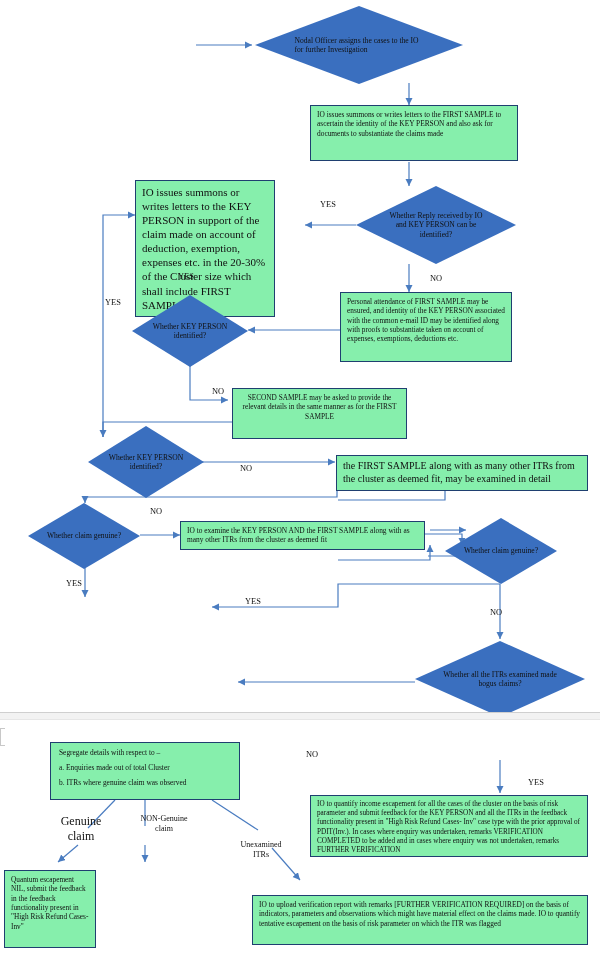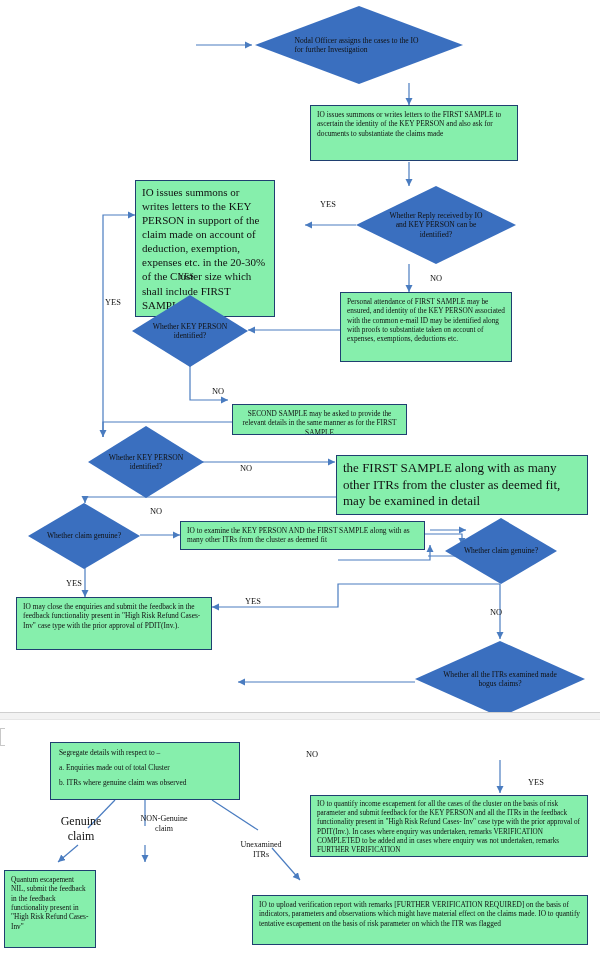--- a/index.html
+++ b/index.html
@@ -169,47 +169,44 @@
   </div>
 
   <div class="node box left" style="left:340px; top:292px; width:172px; min-height:70px; font-size:7.3px;">
     <span>Personal attendance of FIRST SAMPLE may be ensured, and identity of the KEY PERSON associated with the common e-mail ID may be identified along with proofs to substantiate taken on account of expenses, exemptions, deductions etc.</span>
   </div>
 
   <div class="node diamond" style="left:132px; top:295px; width:116px; height:72px; font-size:7.6px;">
     <span class="dtext center" style="width:72%;">Whether KEY PERSON identified?</span>
   </div>
 
-  <div class="node box center" style="left:232px; top:404px; width:175px; height:31px; font-size:7.3px;">
+  <div class="node box center" style="left:232px; top:388px; width:175px; height:51px; font-size:7.3px;">
     <span>SECOND SAMPLE may be asked to provide the relevant details in the same manner as for the FIRST SAMPLE</span>
   </div>
 
   <div class="node diamond" style="left:88px; top:426px; width:116px; height:72px; font-size:7.6px;">
     <span class="dtext center" style="width:72%;">Whether KEY PERSON identified?</span>
   </div>
 
-  <div class="node box left" style="left:336px; top:455px; width:252px; min-height:28px; font-size:13px;">
+  <div class="node box left" style="left:336px; top:455px; width:252px; min-height:28px; font-size:10px;">
     <span>the FIRST SAMPLE along with as many other ITRs from the cluster as deemed fit, may be examined in detail</span>
   </div>
 
   <div class="node diamond" style="left:28px; top:503px; width:112px; height:66px; font-size:7.6px;">
     <span class="dtext center" style="width:68%;">Whether claim genuine?</span>
   </div>
 
   <div class="node box left" style="left:180px; top:521px; width:245px; min-height:26px; font-size:7.4px;">
     <span>IO to examine the KEY PERSON AND the FIRST SAMPLE along with as many other ITRs from the cluster as deemed fit</span>
   </div>
 
   <div class="node diamond" style="left:445px; top:518px; width:112px; height:66px; font-size:7.6px;">
     <span class="dtext center" style="width:68%;">Whether claim genuine?</span>
   </div>
 
-  <div class="node box left" style="left:16px; top:597px; width:196px; height:53px; font-size:7.4px;">
-    <span>IO may close the enquiries and submit the feedback in the feedback functionality present in "High Risk Refund Cases- Inv" case type with the prior approval of PDIT(Inv.).</span>
-  </div>
 
   <div class="node diamond" style="left:415px; top:641px; width:170px; height:76px; font-size:7.6px;">
     <span class="dtext center" style="width:70%;">Whether all the ITRs examined made bogus claims?</span>
   </div>
 
   <span class="lbl" style="left:320px; top:200px; font-size:8.4px;">YES</span>
   <span class="lbl" style="left:430px; top:274px; font-size:8.4px;">NO</span>
   <span class="lbl" style="left:178px; top:272px; font-size:8.4px;">YES</span>
   <span class="lbl" style="left:105px; top:298px; font-size:8.4px;">YES</span>
   <span class="lbl" style="left:212px; top:387px; font-size:8.4px;">NO</span>

